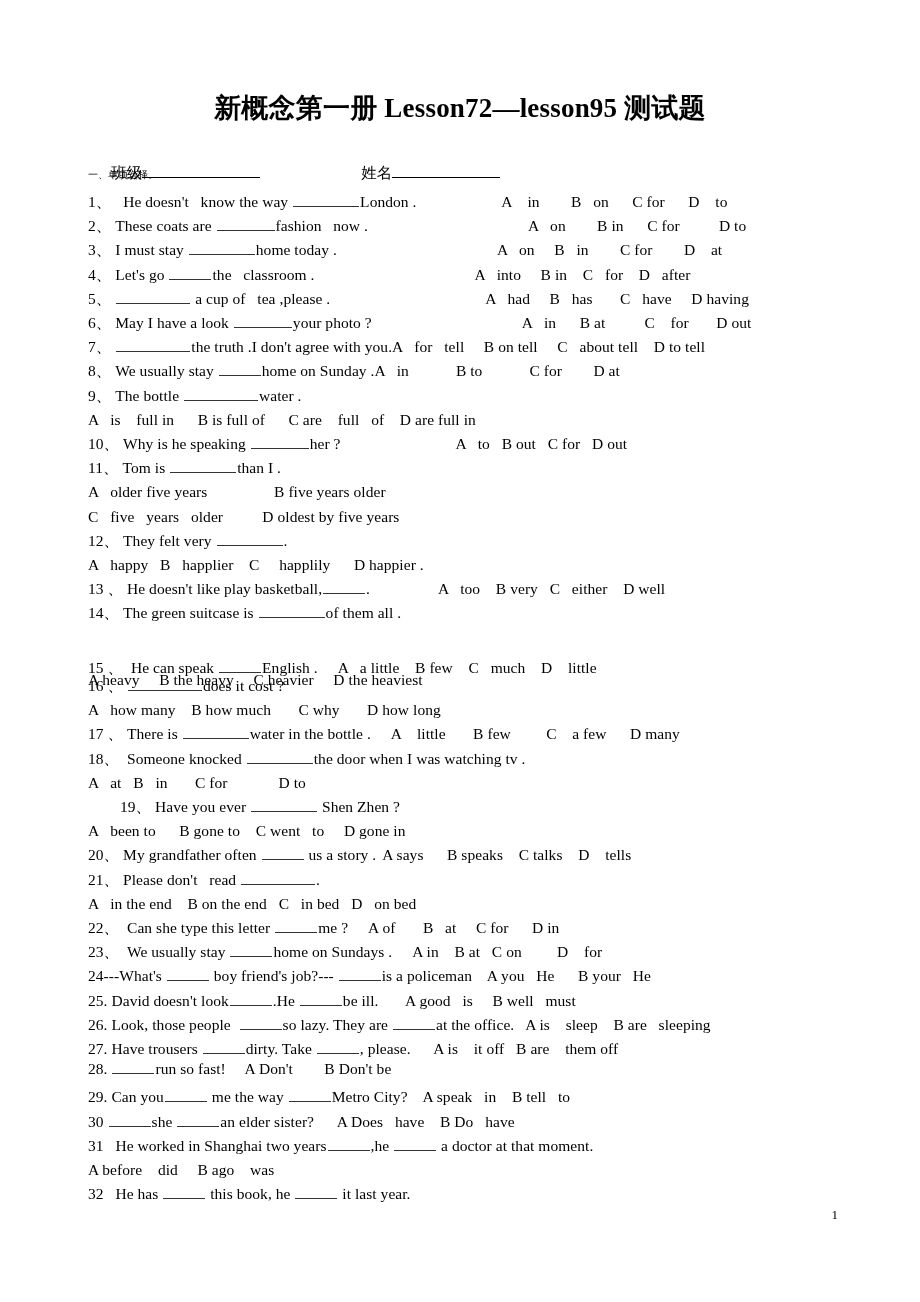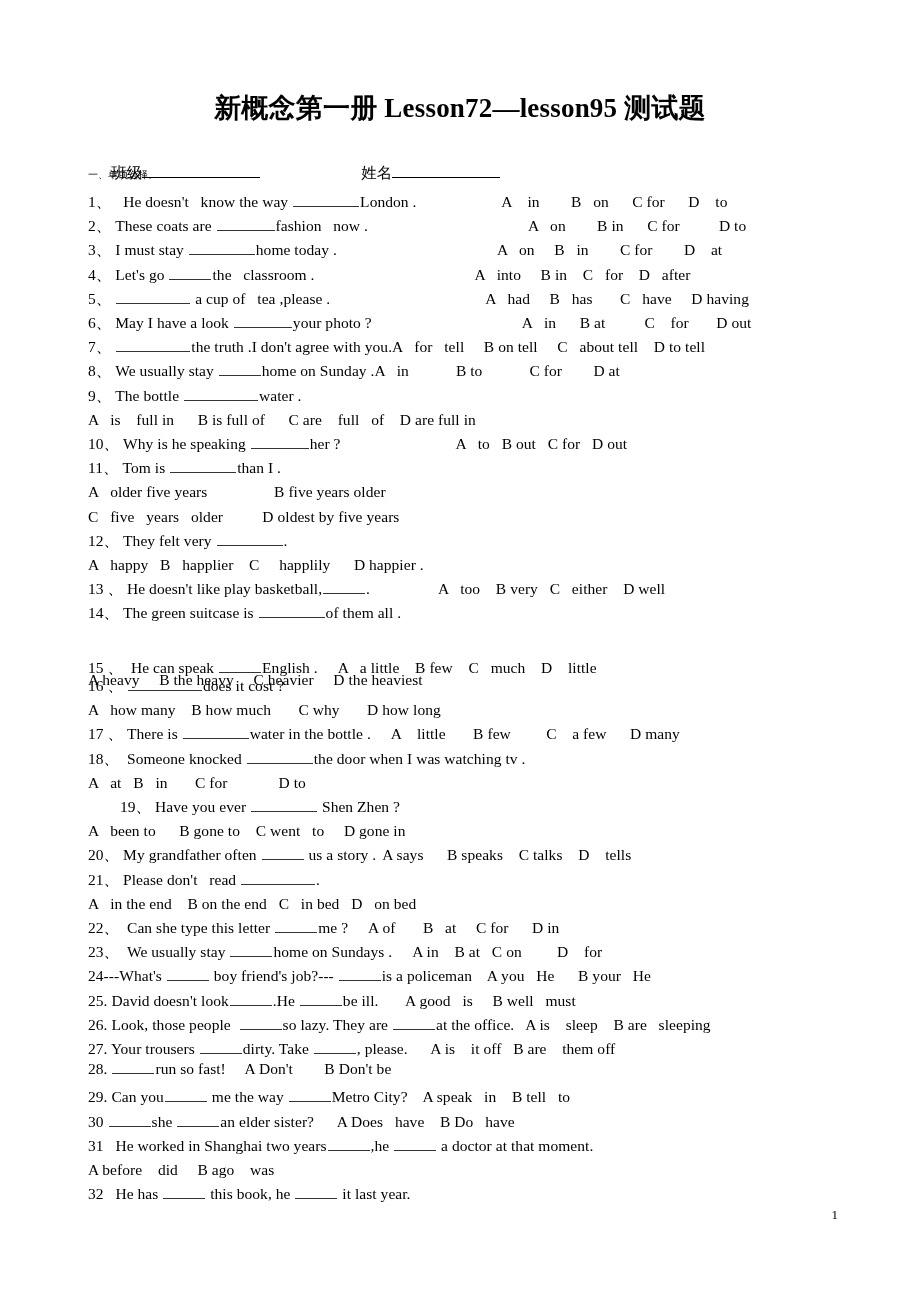--- a/index.html
+++ b/index.html
@@ -158,21 +158,21 @@
       <div class="qline" style="top: 797px; margin-left: 32px;"><span>19、</span><span> Have you ever </span><span class="blank b8"></span><span> Shen Zhen ?</span></div>
       <div class="qline sub" style="top: 821.2px;"><span>A   been to      B gone to    C went   to     D gone in</span></div>
       <div class="qline" style="top: 845.4px;"><span>20、</span><span> My grandfather often </span><span class="blank b5"></span><span> us a story .</span><span style="display: inline-block; width: 6px;"></span><span>A says      B speaks    C talks    D    tells</span></div>
       <div class="qline" style="top: 869.6px;"><span>21、</span><span> Please don't   read </span><span class="blank b9"></span><span>.</span></div>
       <div class="qline sub" style="top: 893.8px;"><span>A   in the end    B on the end   C   in bed   D   on bed</span></div>
       <div class="qline" style="top: 918px;"><span>22、</span><span>  Can she type this letter </span><span class="blank b5"></span><span>me ?</span><span style="display: inline-block; width: 20px;"></span><span>A of       B   at     C for      D in</span></div>
       <div class="qline" style="top: 942.2px;"><span>23、</span><span>  We usually stay </span><span class="blank b5"></span><span>home on Sundays .</span><span style="display: inline-block; width: 20px;"></span><span>A in    B at   C on         D    for</span></div>
       <div class="qline" style="top: 966.4px;"><span>24</span><span>---What's </span><span class="blank b5"></span><span> boy friend's job?--- </span><span class="blank b5"></span><span>is a policeman    A you   He      B your   He</span></div>
       <div class="qline" style="top: 990.6px;"><span>25.</span><span> David doesn't look</span><span class="blank b5"></span><span>.He </span><span class="blank b5"></span><span>be ill.       A good   is     B well   must</span></div>
       <div class="qline" style="top: 1014.8px;"><span>26.</span><span> Look, those people  </span><span class="blank b5"></span><span>so lazy. They are </span><span class="blank b5"></span><span>at the office.   A is    sleep    B are   sleeping</span></div>
-      <div class="qline" style="top: 1039px;"><span>27.</span><span> Your trousers </span><span class="blank b5"></span><span>dirty. Take </span><span class="blank b5"></span><span>, please.      A is    it off   B are    them off</span></div>
+      <div class="qline" style="top: 1039px;"><span>27.</span><span> Have trousers </span><span class="blank b5"></span><span>dirty. Take </span><span class="blank b5"></span><span>, please.      A is    it off   B are    them off</span></div>
       <div class="qline" style="top: 1059px; font-family: Liberation Serif, serif;"><span>28.</span><span> </span><span class="blank b5"></span><span>run so fast!     A Don't        B Don't be</span></div>
       <div class="qline" style="top: 1087.4px;"><span>29.</span><span> Can you</span><span class="blank b5"></span><span> me the way </span><span class="blank b5"></span><span>Metro City?    A speak   in    B tell   to</span></div>
       <div class="qline" style="top: 1111.6px;"><span>30</span><span> </span><span class="blank b5"></span><span>she </span><span class="blank b5"></span><span>an elder sister?      A Does   have    B Do   have</span></div>
       <div class="qline" style="top: 1135.8px;"><span>31</span><span>   He worked in Shanghai two years</span><span class="blank b5"></span><span>,he </span><span class="blank b5"></span><span> a doctor at that moment.</span></div>
       <div class="qline sub" style="top: 1160px;"><span>A before    did     B ago    was</span></div>
       <div class="qline" style="top: 1184.2px;"><span>32</span><span>   He has </span><span class="blank b5"></span><span> this book, he </span><span class="blank b5"></span><span> it last year.</span></div>
     </div>
 
   <div class="page-number">1</div>
 

